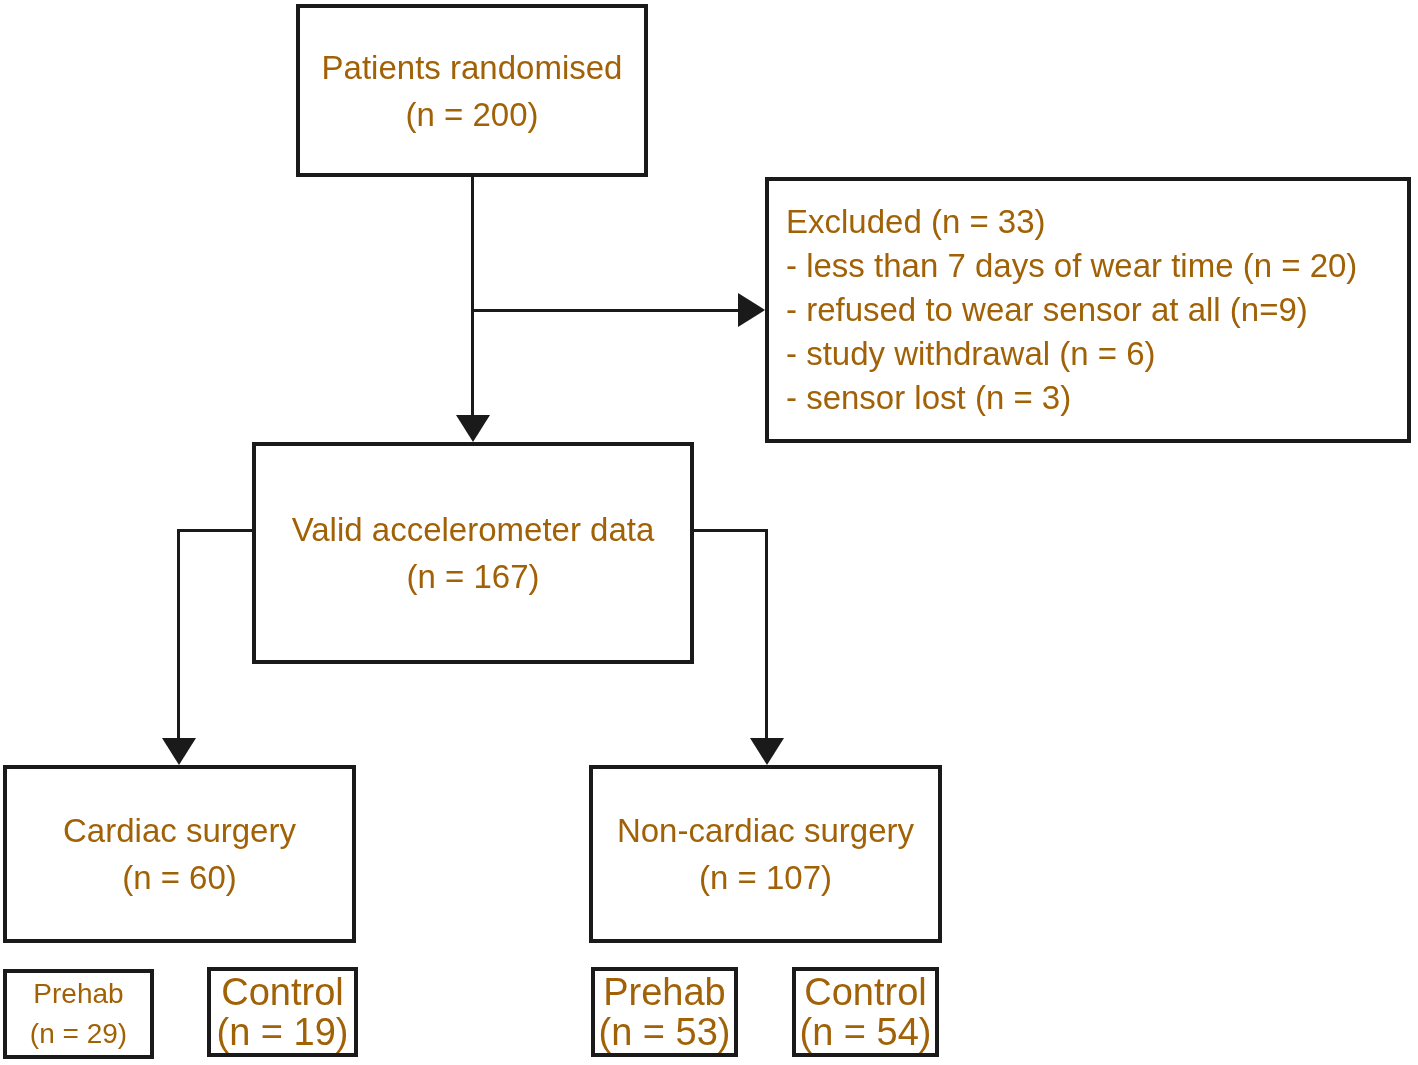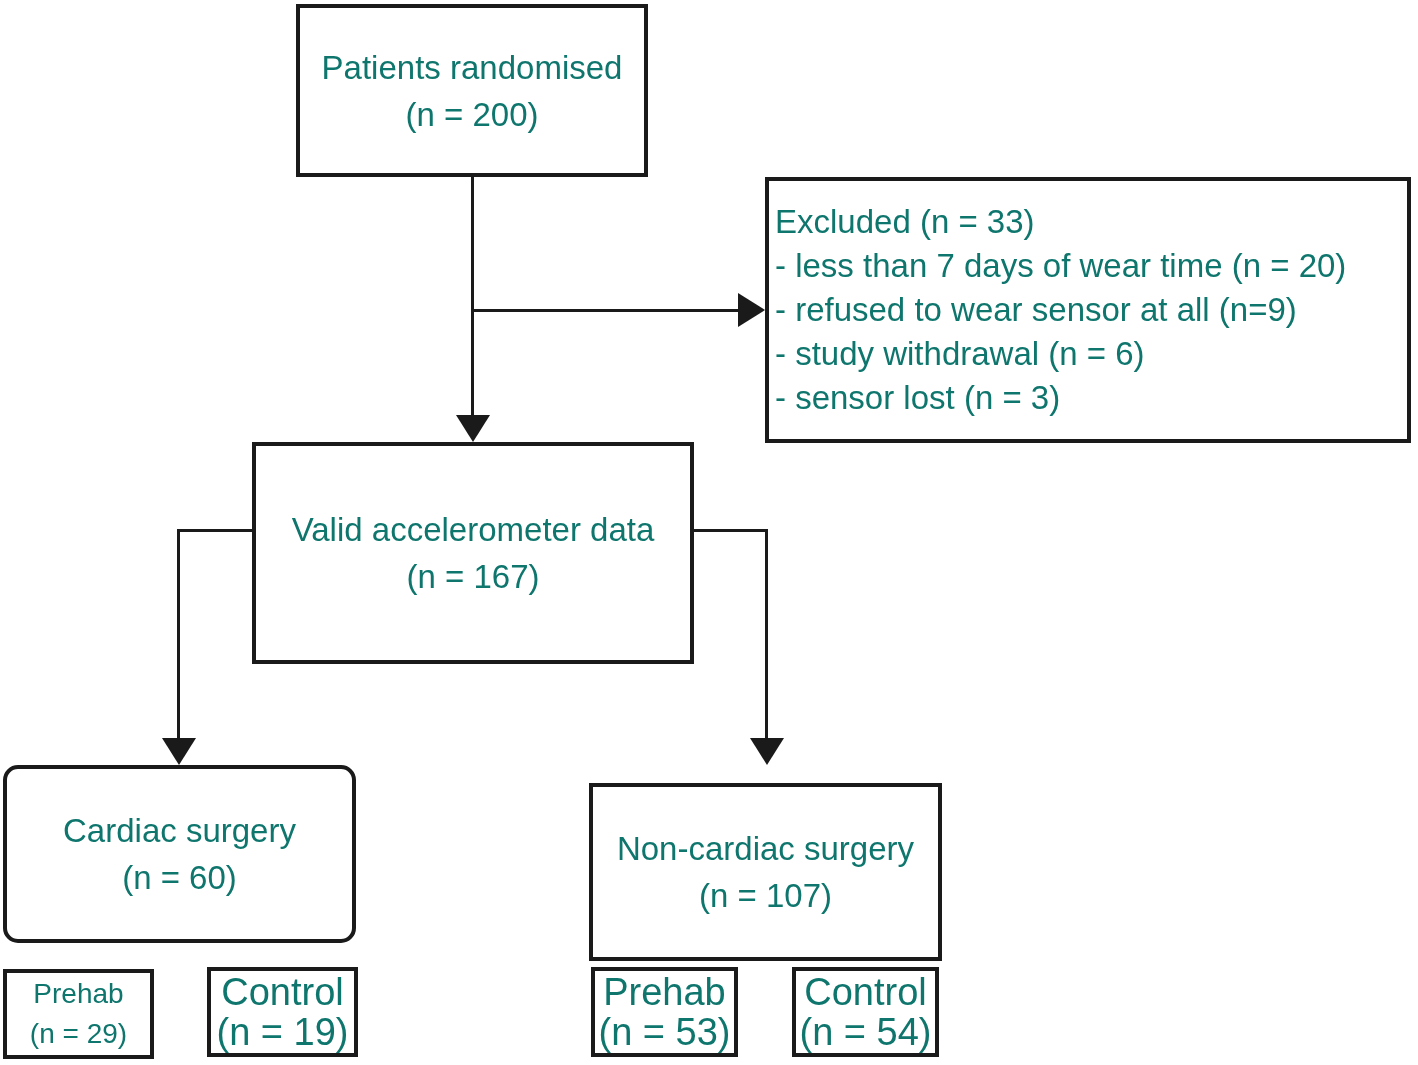--- a/index.html
+++ b/index.html
@@ -6,21 +6,21 @@
     margin: 0;
     padding: 0;
     background: #ffffff;
   }
   .canvas {
     position: relative;
     width: 1418px;
     height: 1065px;
     background: #ffffff;
     font-family: "Liberation Sans", sans-serif;
-    color: #0f766e;
+    color: #a16207;
     overflow: hidden;
   }
   .node {
     position: absolute;
     box-sizing: border-box;
     border: 4px solid #1a1a1a;
     background: #ffffff;
     display: flex;
     flex-direction: column;
     align-items: center;
@@ -36,21 +36,21 @@
     font-size: 38px;
     line-height: 40px;
   }
   .small-sm .line1, .small-sm .line2 {
     font-size: 28px;
     line-height: 40px;
   }
   .excluded-box {
     align-items: flex-start;
     text-align: left;
-    padding-left: 6px;
+    padding-left: 17px;
   }
   .excluded-box .xline {
     font-size: 33px;
     line-height: 44px;
     white-space: nowrap;
   }
   .connector {
     position: absolute;
     background: #1a1a1a;
   }
@@ -101,26 +101,26 @@
     <div class="xline">- refused to wear sensor at all (n=9)</div>
     <div class="xline">- study withdrawal (n = 6)</div>
     <div class="xline">- sensor lost (n = 3)</div>
   </div>
 
   <div class="node" style="left:252px; top:442px; width:442px; height:222px;">
     <div class="line1">Valid accelerometer data</div>
     <div class="line2">(n = 167)</div>
   </div>
 
-  <div class="node" style="left:3px; top:765px; width:353px; height:178px;border-radius:15px;">
+  <div class="node" style="left:3px; top:765px; width:353px; height:178px;">
     <div class="line1">Cardiac surgery</div>
     <div class="line2">(n = 60)</div>
   </div>
 
-  <div class="node" style="left:589px; top:783px; width:353px; height:178px;">
+  <div class="node" style="left:589px; top:765px; width:353px; height:178px;">
     <div class="line1">Non-cardiac surgery</div>
     <div class="line2">(n = 107)</div>
   </div>
 
   <div class="node small small-sm" style="left:3px; top:969px; width:151px; height:90px;">
     <div class="line1">Prehab</div>
     <div class="line2">(n = 29)</div>
   </div>
 
   <div class="node small" style="left:207px; top:967px; width:151px; height:90px;">

